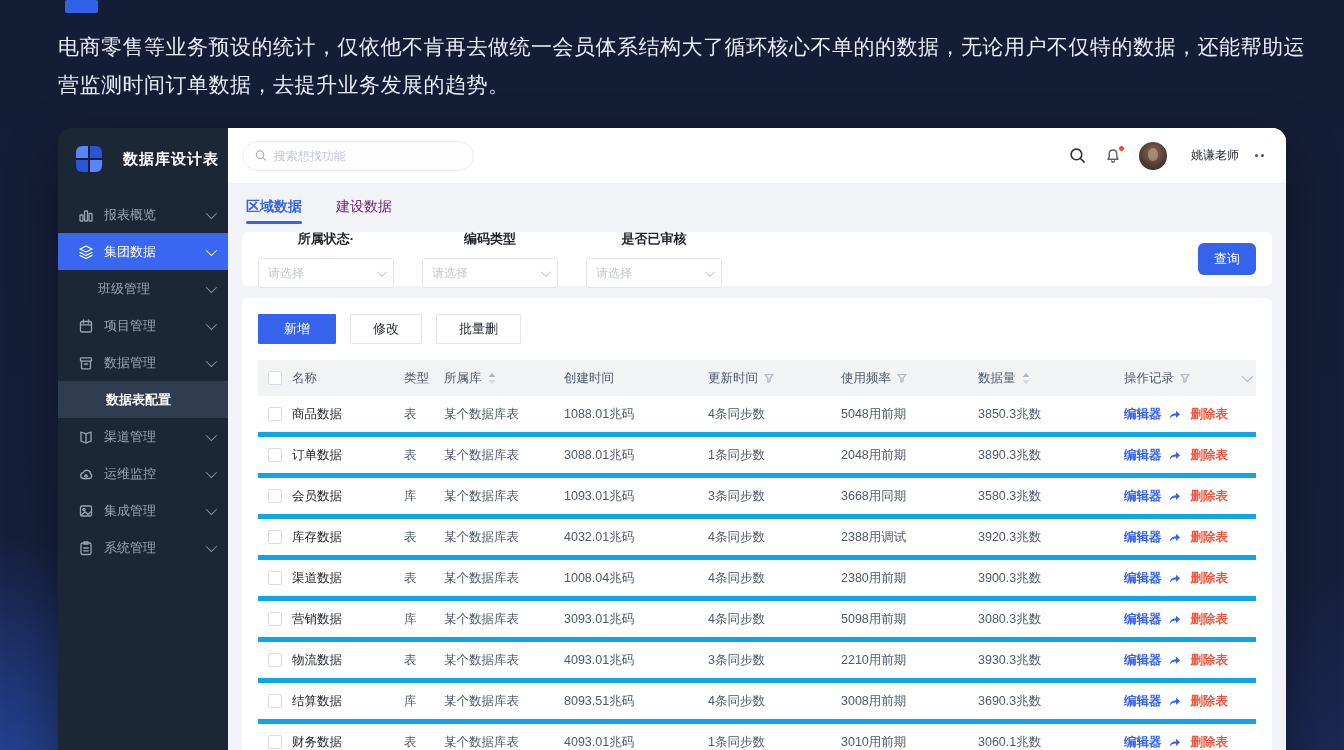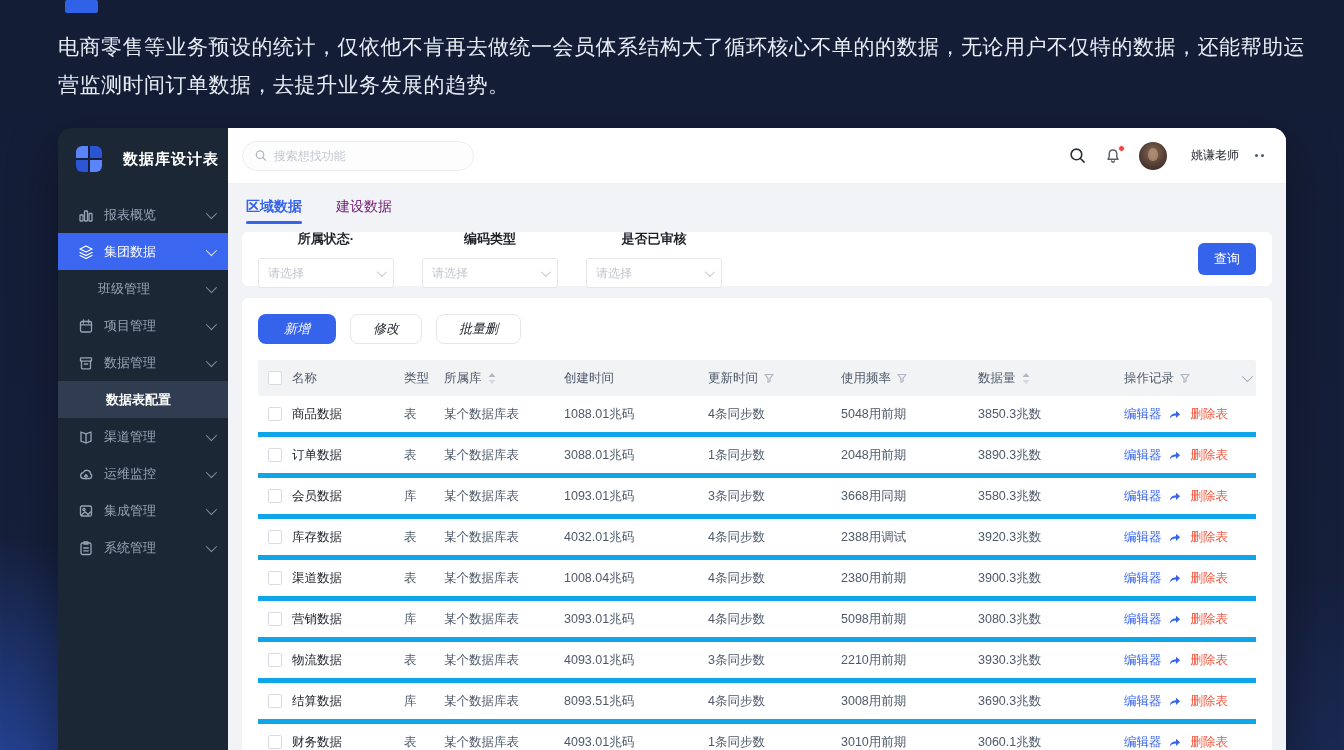--- a/index.html
+++ b/index.html
@@ -65,39 +65,39 @@
   .filter-panel { background:#FFFFFF; border-radius:6px; height:54px; display:flex; align-items:center; padding:0 16px; margin-top:2px; }
   .fgroup { display:flex; align-items:center; gap:10px; margin-right:28px;flex-direction:column; }
   .fgroup .flabel { font-size:13px; color:#1D2129; font-weight:700; white-space:nowrap; }
   .select { width:136px; height:30px; border:1px solid #E5E6EB; border-radius:3px; background:#fff; display:flex; align-items:center; padding:0 9px; cursor:pointer; }
   .select .ph { font-size:12px; color:#C2C6CE; flex:1; }
   .select .chev { width:7px; height:7px; border-right:1.4px solid #C2C6CE; border-bottom:1.4px solid #C2C6CE; transform:rotate(45deg) translateY(-2px); }
   .btn-query { margin-left:auto; width:58px; height:32px; background:#3663EC; color:#fff; font-size:13px; border:none; border-radius:6px; cursor:pointer; font-family:inherit; }
   
   .table-panel { background:#FFFFFF; border-radius:6px; margin-top:12px; flex:1; padding:16px 16px 0; display:flex; flex-direction:column; min-height:0; }
   .toolbar { display:flex; gap:14px; margin-bottom:16px; }
-  .btn { height:30px; border-radius:8px; font-size:13px; cursor:pointer; font-family:inherit; padding:0 22px;font-style:italic; }
+  .btn { height:30px; border-radius:1px; font-size:13px; cursor:pointer; font-family:inherit; padding:0 22px; }
   .btn.primary { background:#3663EC; color:#fff; border:none; padding:0 26px; }
   .btn.ghost { background:#fff; color:#1D2129; border:1px solid #E5E6EB; }
   .thead { display:flex; align-items:center; height:36px; background:#F2F3F5; border-radius:2px; font-size:12.5px; color:#4E5969; }
   .trow { display:flex; align-items:center; height:41px; border-bottom:5px solid #0ea5e9; font-size:12.5px; color:#4E5969; background:#fff; }
   .cell { display:flex; align-items:center; gap:4px; white-space:nowrap; overflow:hidden; }
   .col-cb { width:34px; padding-left:10px; }
   .col-name { width:112px; }
   .col-type { width:40px; }
   .col-src { width:120px; }
   .col-c4 { width:144px; }
   .col-c5 { width:133px; }
   .col-c6 { width:137px; }
   .col-c7 { width:146px; }
   .col-act { flex:1; }
   .col-gear { width:26px; justify-content:flex-end; padding-right:6px; }
   .trow .col-name { color:#1D2129; }
   .cbox { width:14px; height:14px; border:1px solid #D8DCE2; border-radius:2px; background:#fff; cursor:pointer; }
-  .lnk { cursor:pointer; font-weight:400; }
+  .lnk { cursor:pointer; font-weight:700; }
   .lnk.blue { color:#3663EC; }
   .lnk.orange { color:#F2573F; margin-left:6px; }
   .hicon { display:flex; align-items:center; cursor:pointer; margin-left:2px; }
   .hd-chev { width:8px; height:8px; border-right:1.5px solid #A7ADB8; border-bottom:1.5px solid #A7ADB8; transform:rotate(45deg) translateY(-2px); cursor:pointer; }
 </style>
 </head>
 <body>
 
 <div class="mini-chip"></div>
 

